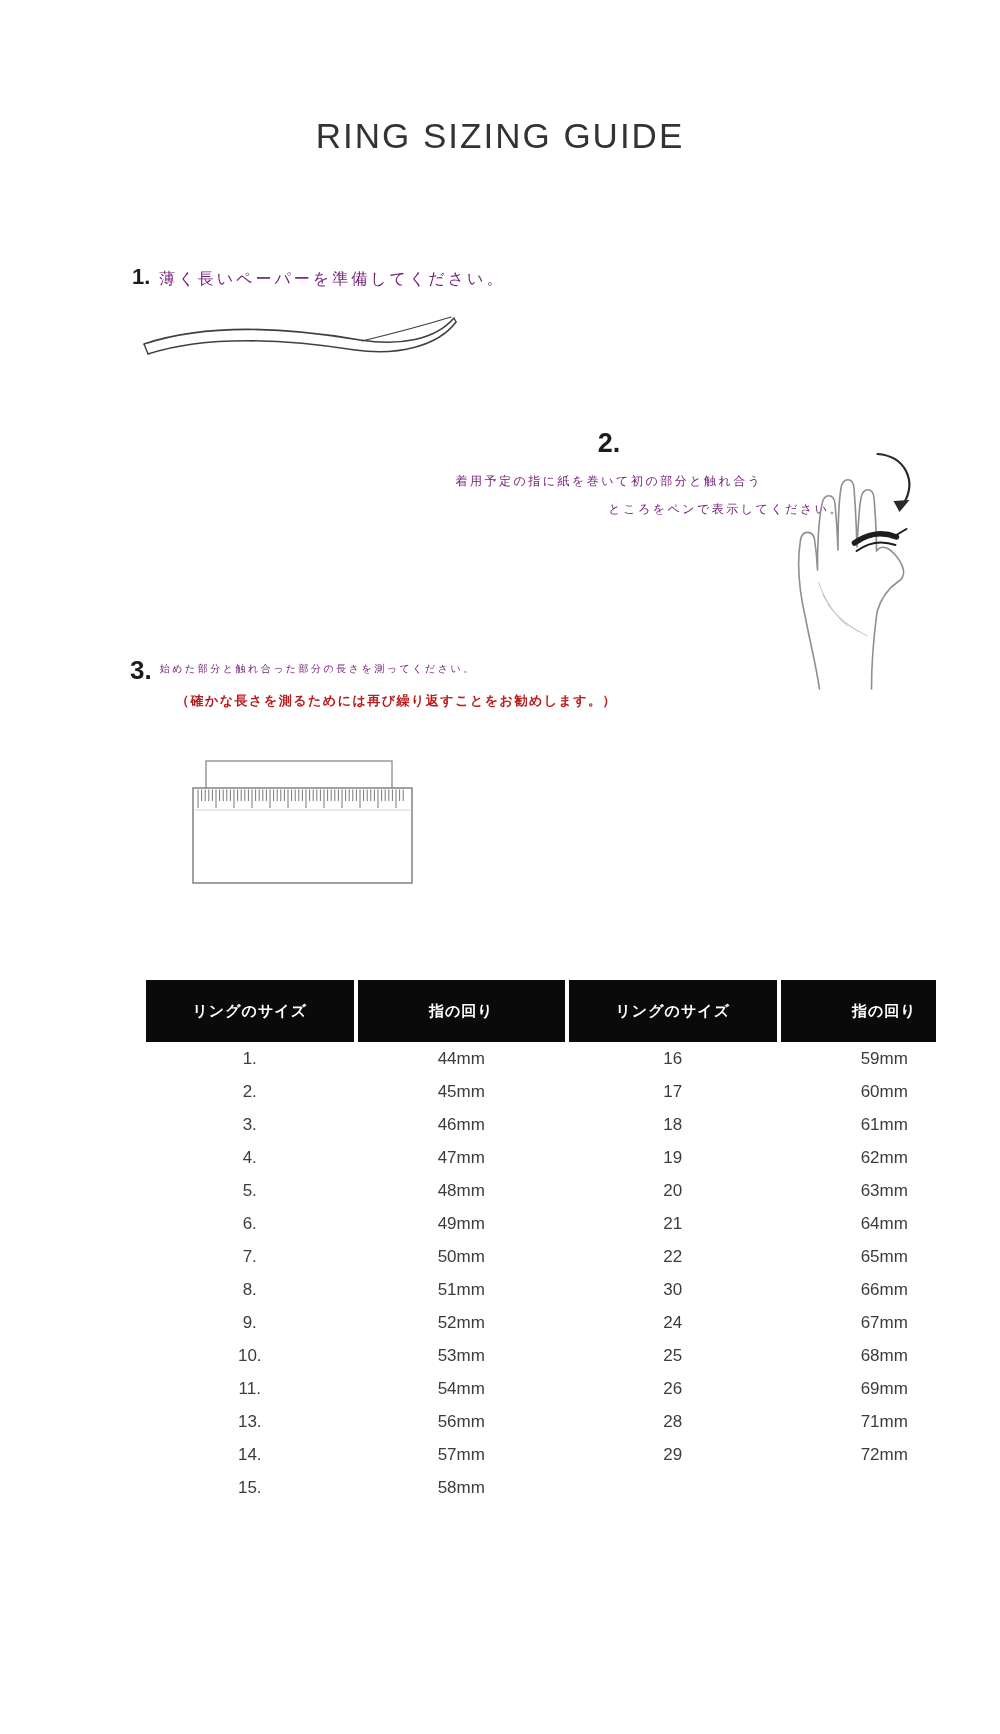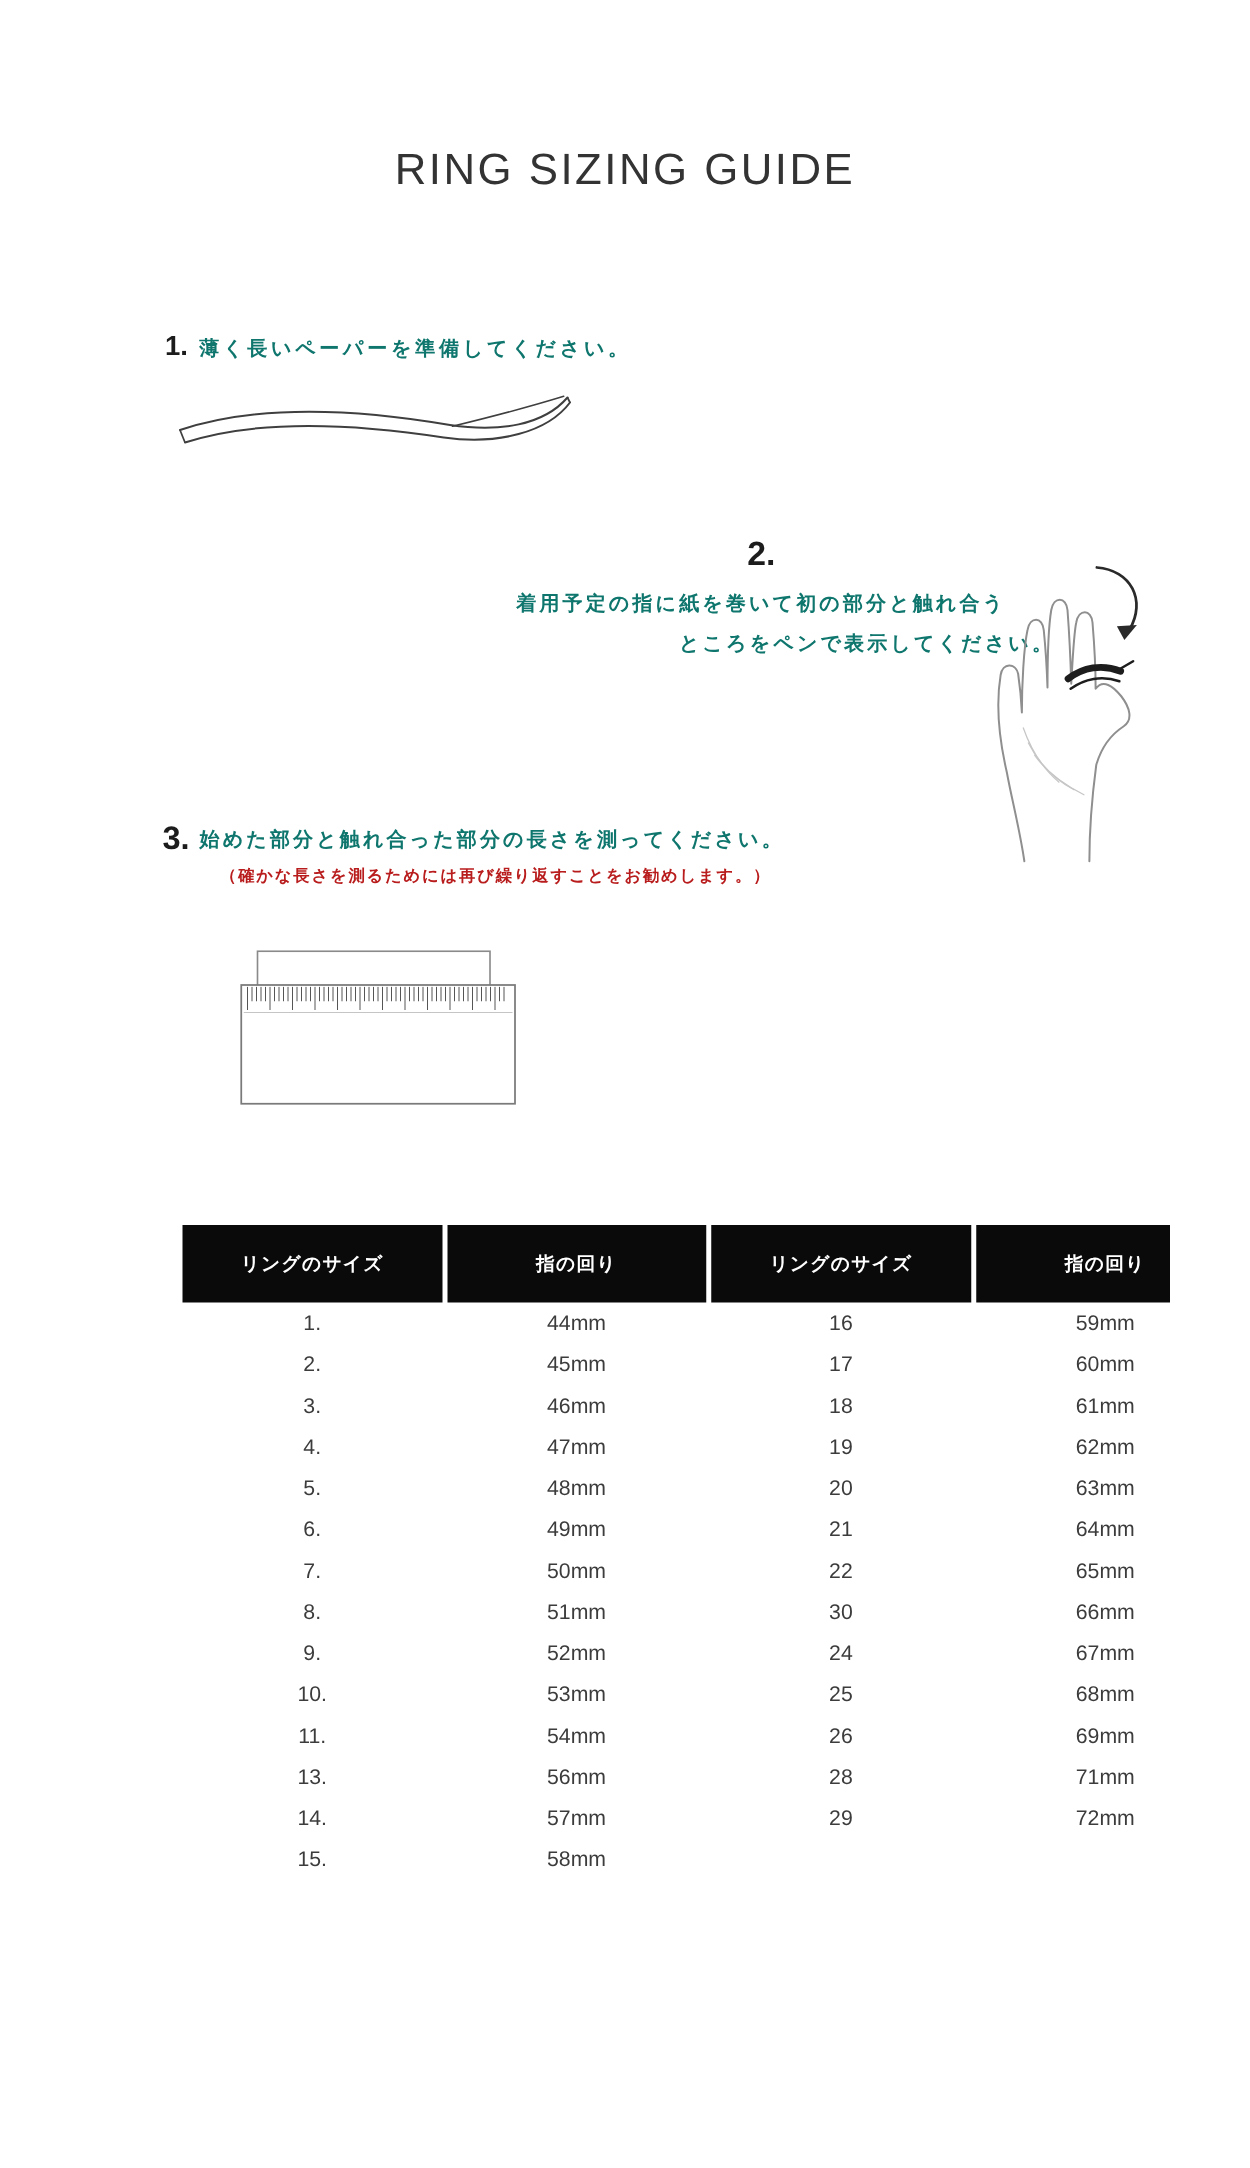--- a/index.html
+++ b/index.html
@@ -9,38 +9,38 @@
     font-family:"Liberation Sans", sans-serif; color:#222;
   }
   .title {
     position:absolute; top:100px; left:0; width:100%;
     text-align:center; font-size:35px; font-weight:400;
     letter-spacing:2px; color:#333;
   }
   
   .step-row { display:flex; align-items:flex-start; }
   .step-num { font-weight:700; color:#1c1c1c; }
-  .jp { font-weight:700; color:#0f766e; }
+  .jp { font-weight:400; color:#701a75; }
 
   .step1 { position:absolute; left:68px; top:250px; }
   .step1 .step-num { font-size:22px; line-height:22px; }
   .step1 .jp { font-size:16px; letter-spacing:3px; margin-left:9px; margin-top:3px; }
 
   .illus-paper { position:absolute; left:76px; top:294px; }
 
   .step2 { position:absolute; left:310px; top:414px; width:470px; text-align:center; }
   .step2 .step-num { font-size:27px; line-height:27px; margin-bottom:16px; }
-  .step2 .jp { font-size:16px; letter-spacing:2.5px; }
+  .step2 .jp { font-size:12px; letter-spacing:2.5px; }
   .step2 .line2 { margin-top:11px;text-align:right; }
 
   .illus-hand { position:absolute; left:693px; top:430px; }
 
   .step3 { position:absolute; left:66px; top:641px; }
   .step3 .step-num { font-size:26px; line-height:26px; }
-  .step3 .jp { font-size:16px; letter-spacing:2.5px; margin-left:8px; margin-top:5px; }
+  .step3 .jp { font-size:10px; letter-spacing:2.5px; margin-left:8px; margin-top:5px; }
   .step3-note {
     margin-left:46px; margin-top:9px;
     font-size:13px; font-weight:700; letter-spacing:1.5px; color:#b91c1c;
   }
 
   .illus-ruler { position:absolute; left:126px; top:742px; }
 
   
   .size-table {
     position:absolute; left:78px; top:964px; width:850px;

